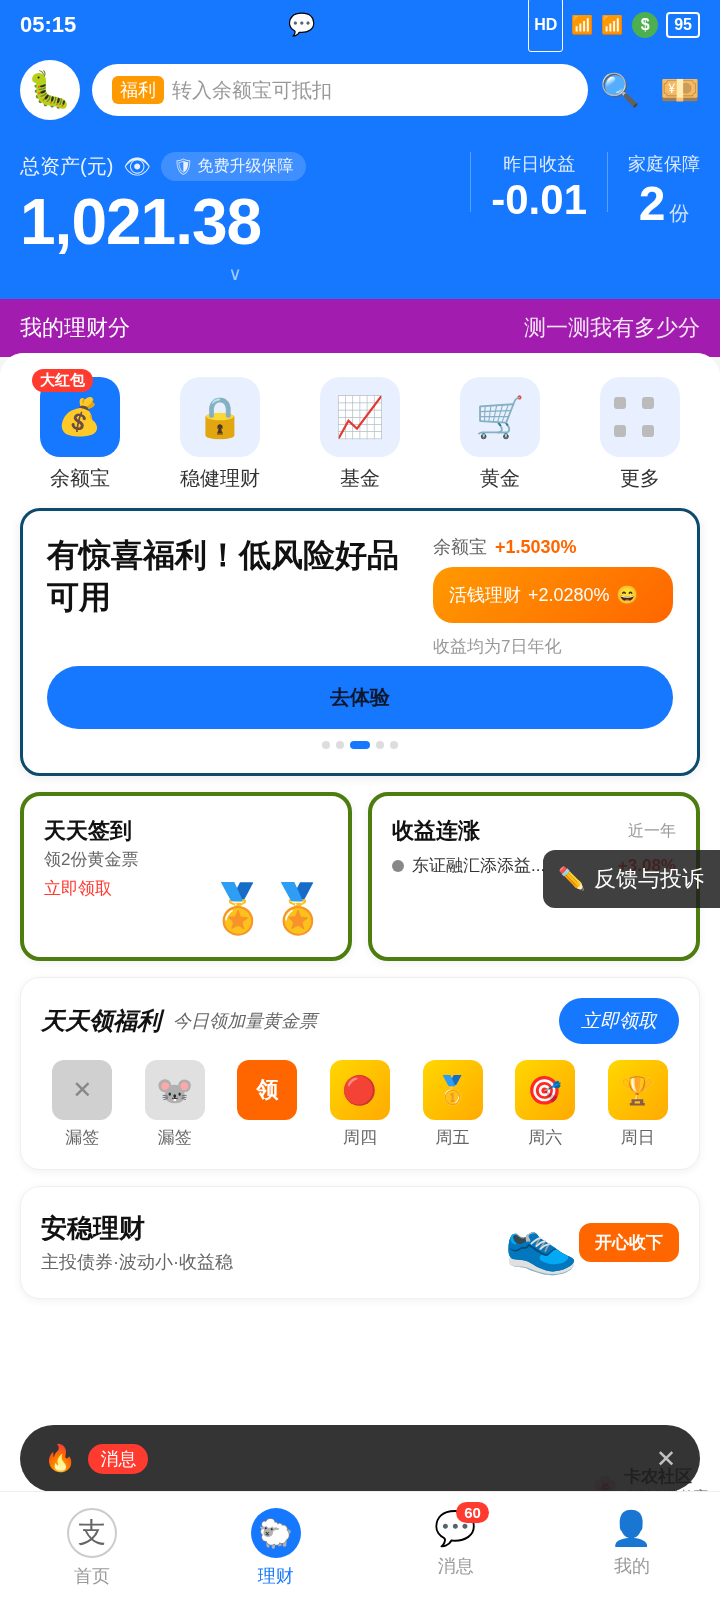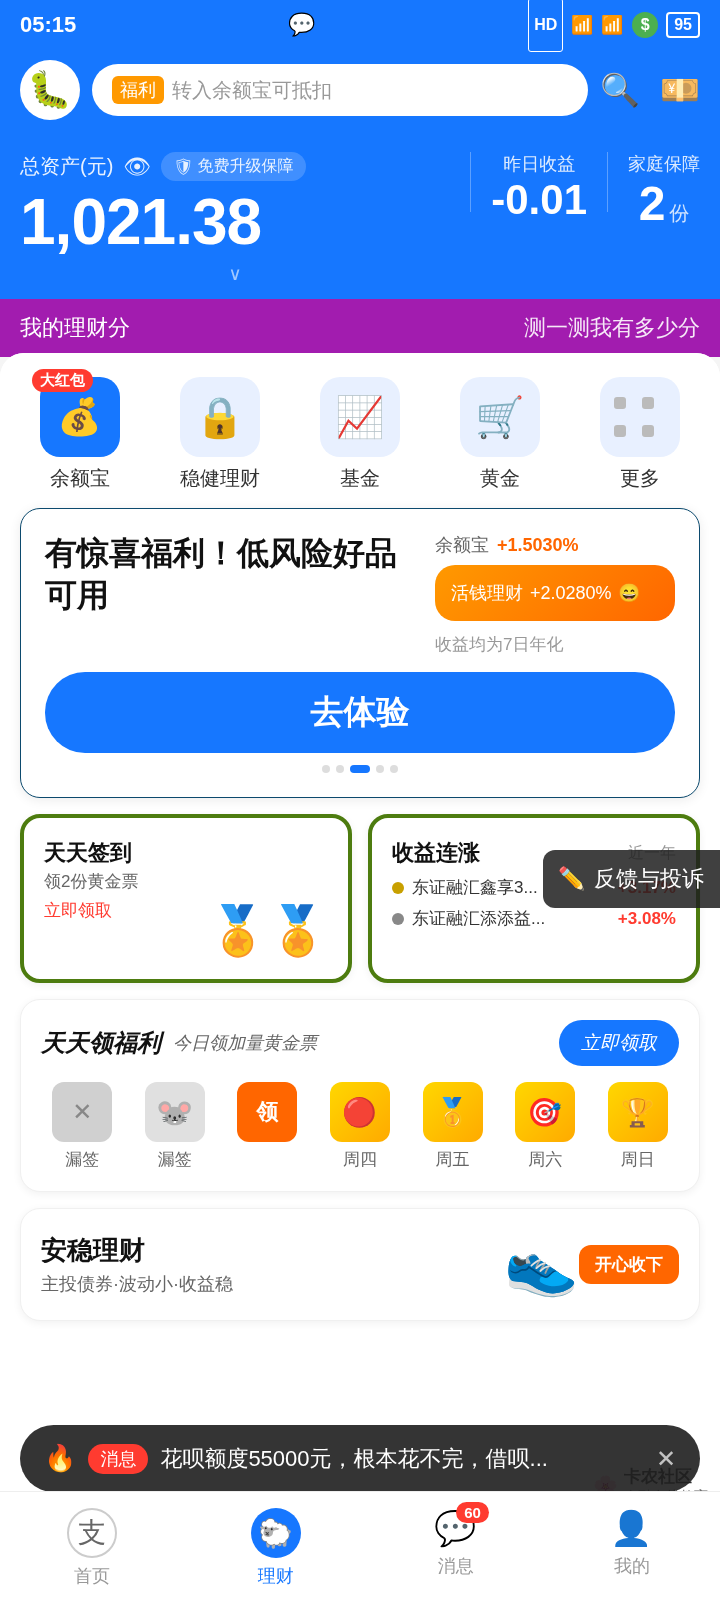--- a/index.html
+++ b/index.html
@@ -210,21 +210,21 @@
       font-weight: 600;
     }
 
     
     .promo-card {
       margin: 0 20px 16px;
       background: white;
       border-radius: 20px;
       padding: 24px;
       box-shadow: 0 2px 12px rgba(0,0,0,0.08);
-      border: 1px solid #0c4a6e;
+      border: 3px solid #0c4a6e;
     }
     .promo-inner {
       display: flex;
       gap: 16px;
     }
     .promo-left {
       flex: 1;
     }
     .promo-title {
       font-size: 32px;
@@ -262,27 +262,27 @@
       align-items: center;
       gap: 7px;
     }
     .rate-note {
       font-size: 17px;
       color: #999;
       margin-top: 4px;
     }
     .experience-btn {
       background: #1677ff;
-      color: #ffffff;
+      color: #0f172a;
       border-radius: 40px;
       text-align: center;
       padding: 18px;
-      font-size: 33px;
+      font-size: 20px;
       font-weight: 600;
-      margin-top: 16px;
+      margin-top: 8px;
       cursor: pointer;
     }
     .promo-dots {
       display: flex;
       justify-content: center;
       gap: 6px;
       margin-top: 12px;
     }
     .dot {
       width: 8px;
@@ -720,25 +720,20 @@
       <div class="card-half-link">立即领取</div>
       <div class="gold-bars">🏅🏅</div>
     </div>
 
     <div class="card-half">
       <div style="display:flex;justify-content:space-between;align-items:center;">
         <div class="card-half-title">收益连涨</div>
         <div class="gain-period">近一年</div>
       </div>
       <div class="gain-item">
-        <div class="gain-dot gold"></div>
-        <span class="gain-name">东证融汇鑫享3...</span>
-        <span class="gain-value">+3.17%</span>
-      </div>
-      <div class="gain-item">
         <div class="gain-dot silver"></div>
         <span class="gain-name">东证融汇添添益...</span>
         <span class="gain-value">+3.08%</span>
       </div>
     </div>
   </div>
 
   <div class="welfare-section">
     <div class="welfare-header">
       <span class="welfare-title">天天领福利</span>
@@ -790,21 +785,20 @@
 </div>
 
 <div class="feedback-btn">
   <span>✏️</span>
   <span>反馈与投诉</span>
 </div>
 
 <div class="toast-bar">
   <span class="toast-fire">🔥</span>
   <span class="toast-tag">消息</span>
-  <span style="flex:1;white-space:nowrap;overflow:hidden;text-overflow:ellipsis;">花呗额度55000元，根本花不完，借呗...</span>
   <span class="toast-close">✕</span>
 </div>
 
 <div class="watermark">
   <span class="watermark-logo">🌸</span>
   <div>
     <div style="font-size:17px;font-weight:600;">卡农社区</div>
     <div style="font-size:14px;color:#666;">金融在线教育</div>
   </div>
 </div>

